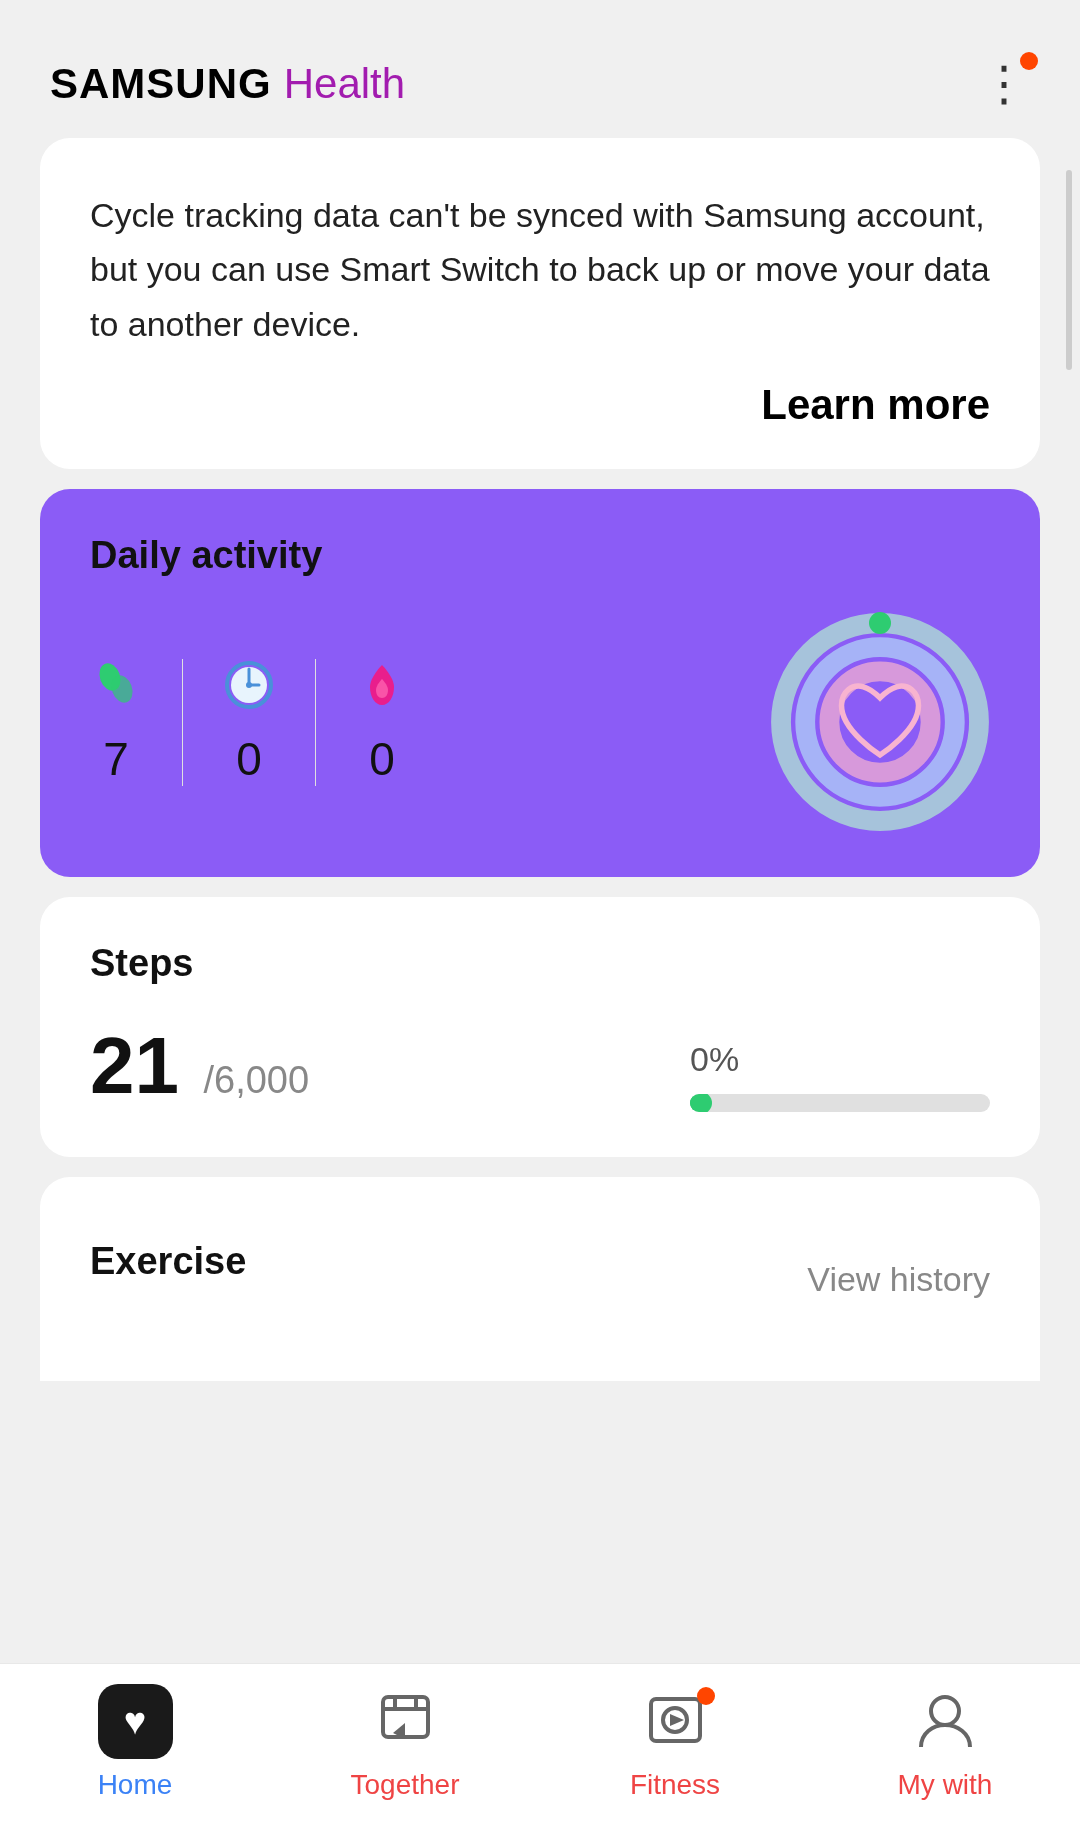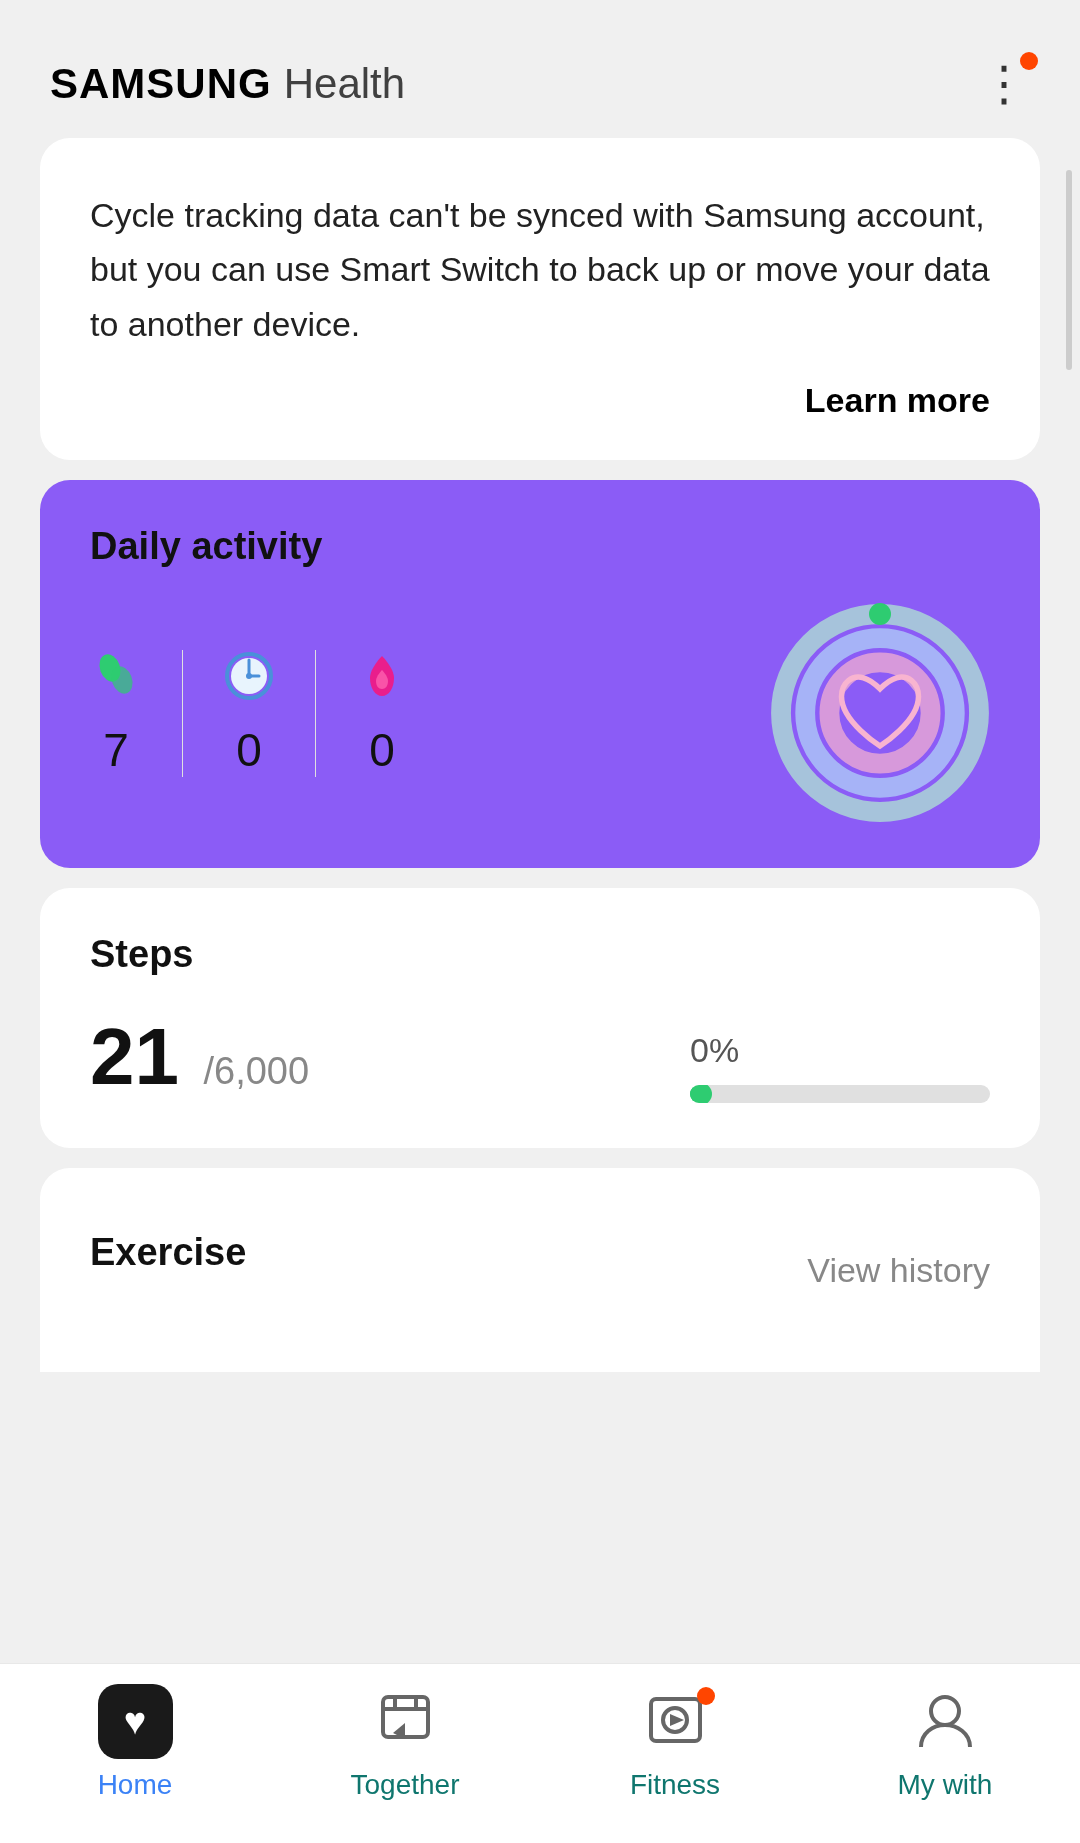--- a/index.html
+++ b/index.html
@@ -33,21 +33,21 @@
     .samsung-text {
       font-size: 42px;
       font-weight: 900;
       color: #000;
       letter-spacing: 1px;
     }
 
     .health-text {
       font-size: 42px;
       font-weight: 400;
-      color: #404040;
+      color: #a21caf;
     }
 
     .header-right {
       position: relative;
       display: flex;
       align-items: center;
     }
 
     .menu-dots {
       font-size: 48px;
@@ -91,21 +91,21 @@
       color: #222;
       line-height: 1.6;
     }
 
     .learn-more {
       text-align: right;
       margin-top: 30px;
     }
 
     .learn-more-btn {
-      font-size: 34px;
+      font-size: 42px;
       font-weight: 700;
       color: #000;
       cursor: pointer;
     }
 
     
     .activity-card {
       background: #8b5cf6;
       border-radius: 30px;
       margin: 0 40px 20px 40px;
@@ -278,21 +278,21 @@
       position: relative;
       width: 80px;
       height: 70px;
       display: flex;
       align-items: center;
       justify-content: center;
     }
 
     .nav-label {
       font-size: 28px;
-      color: #0f766e;
+      color: #ef4444;
     }
 
     .nav-label.active {
       color: #3b82f6;
       font-weight: 500;
     }
 
     .nav-badge {
       width: 18px;
       height: 18px;

